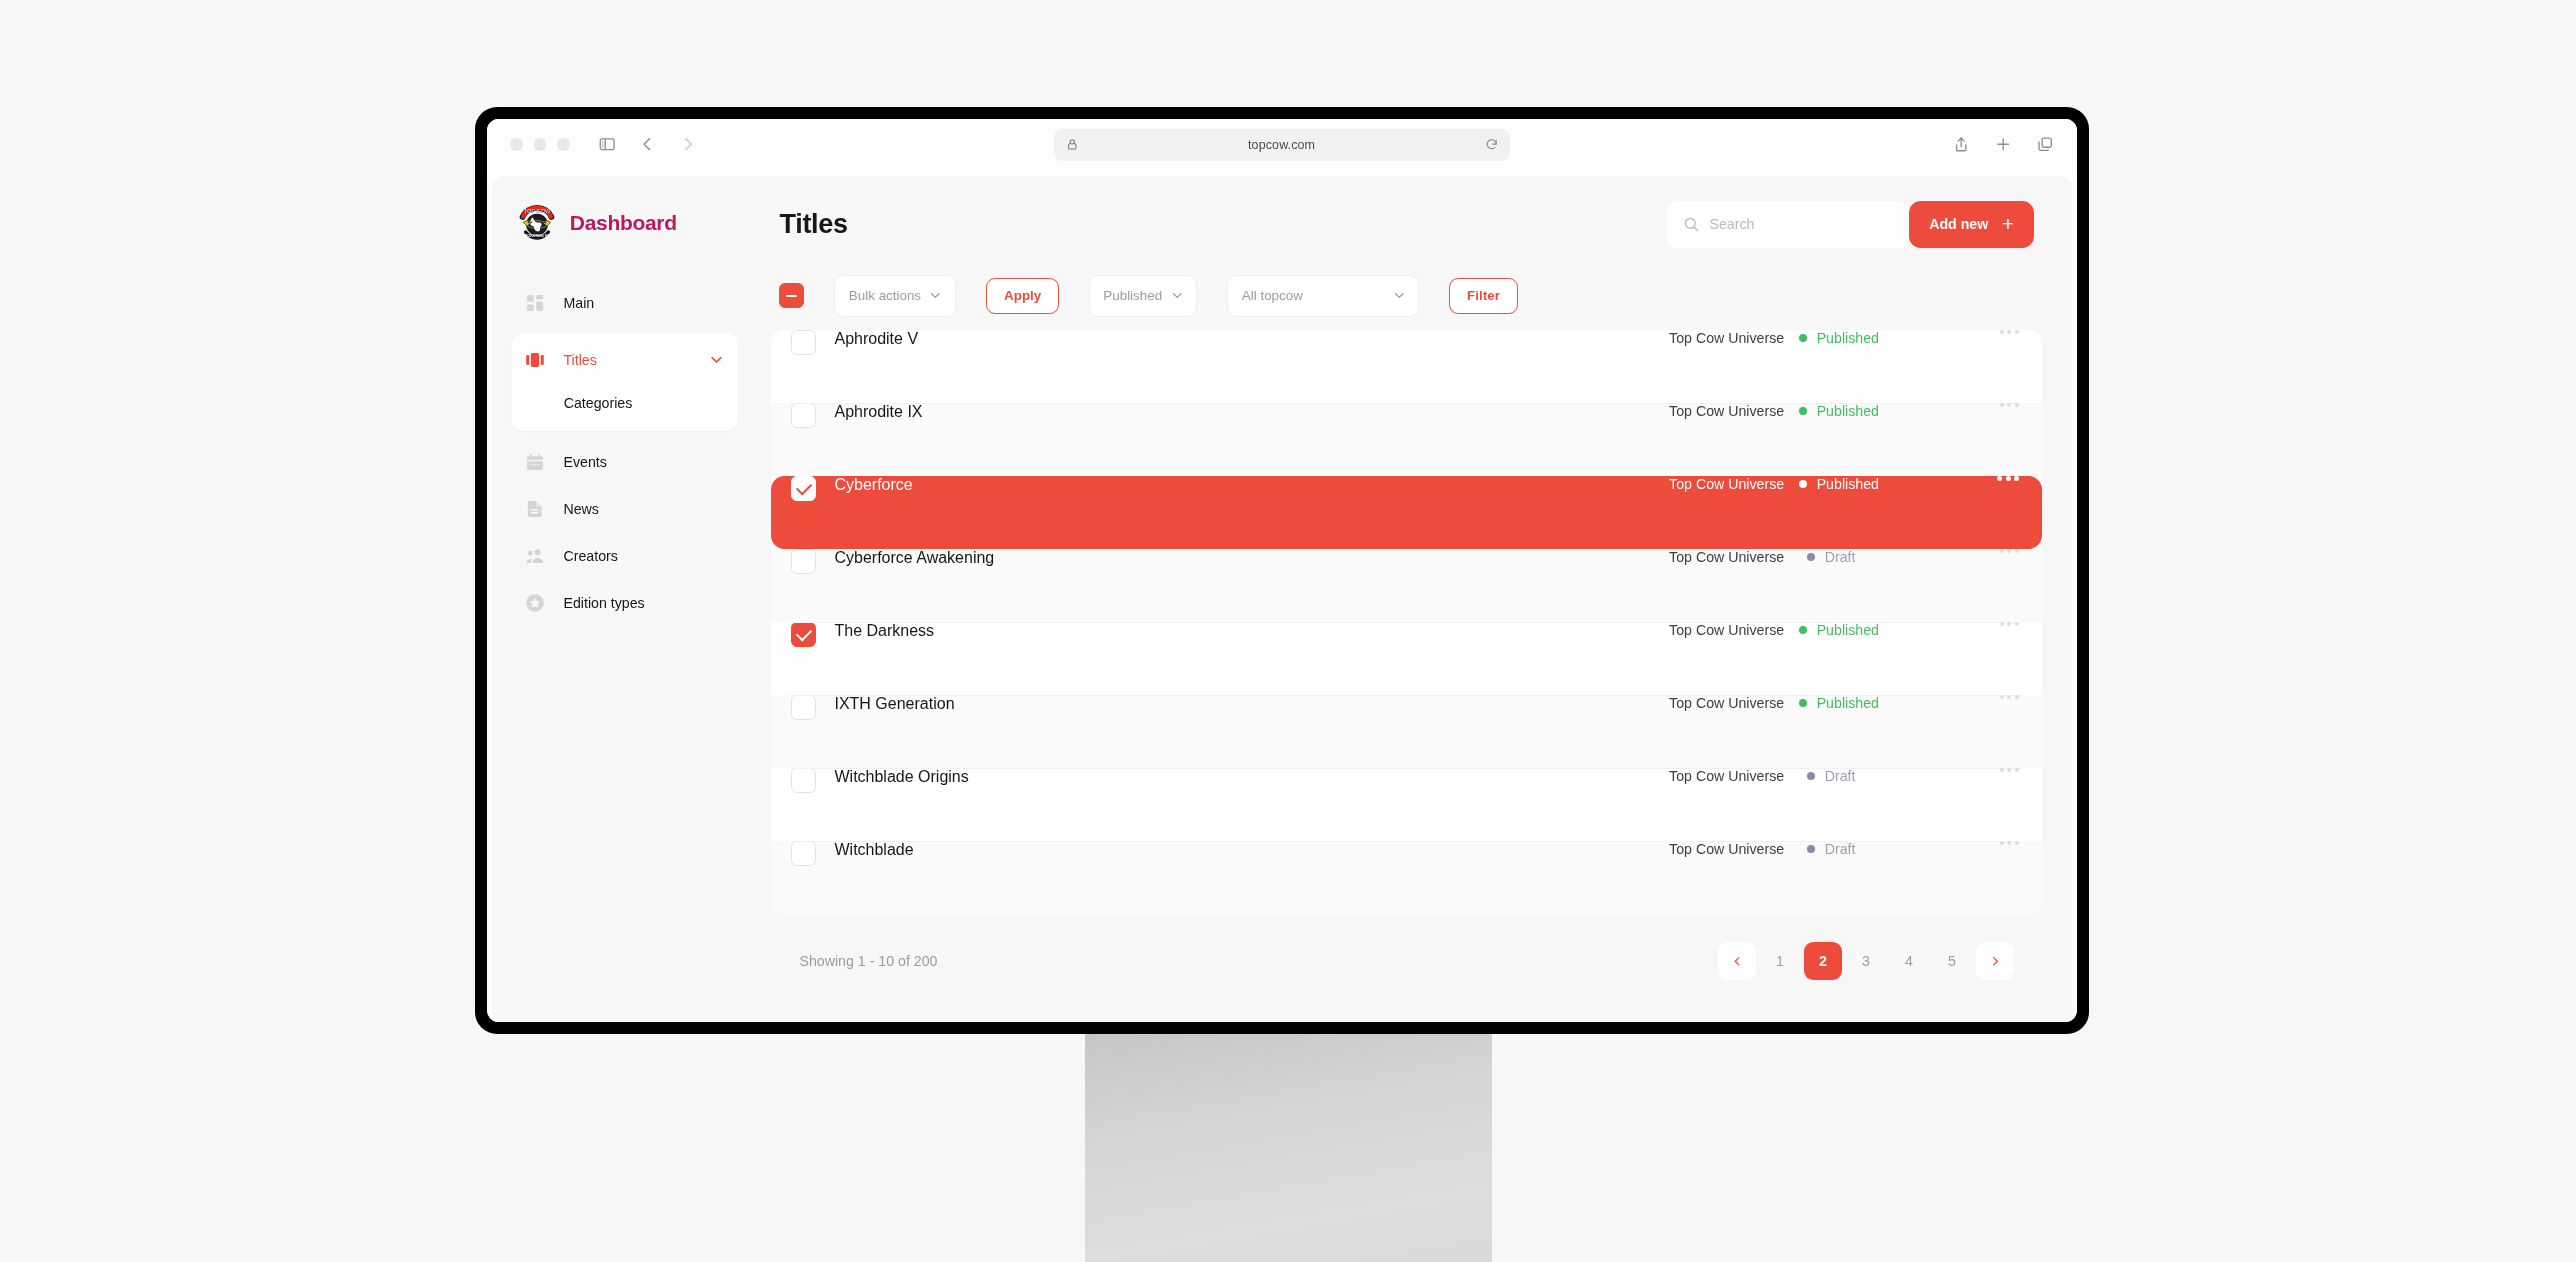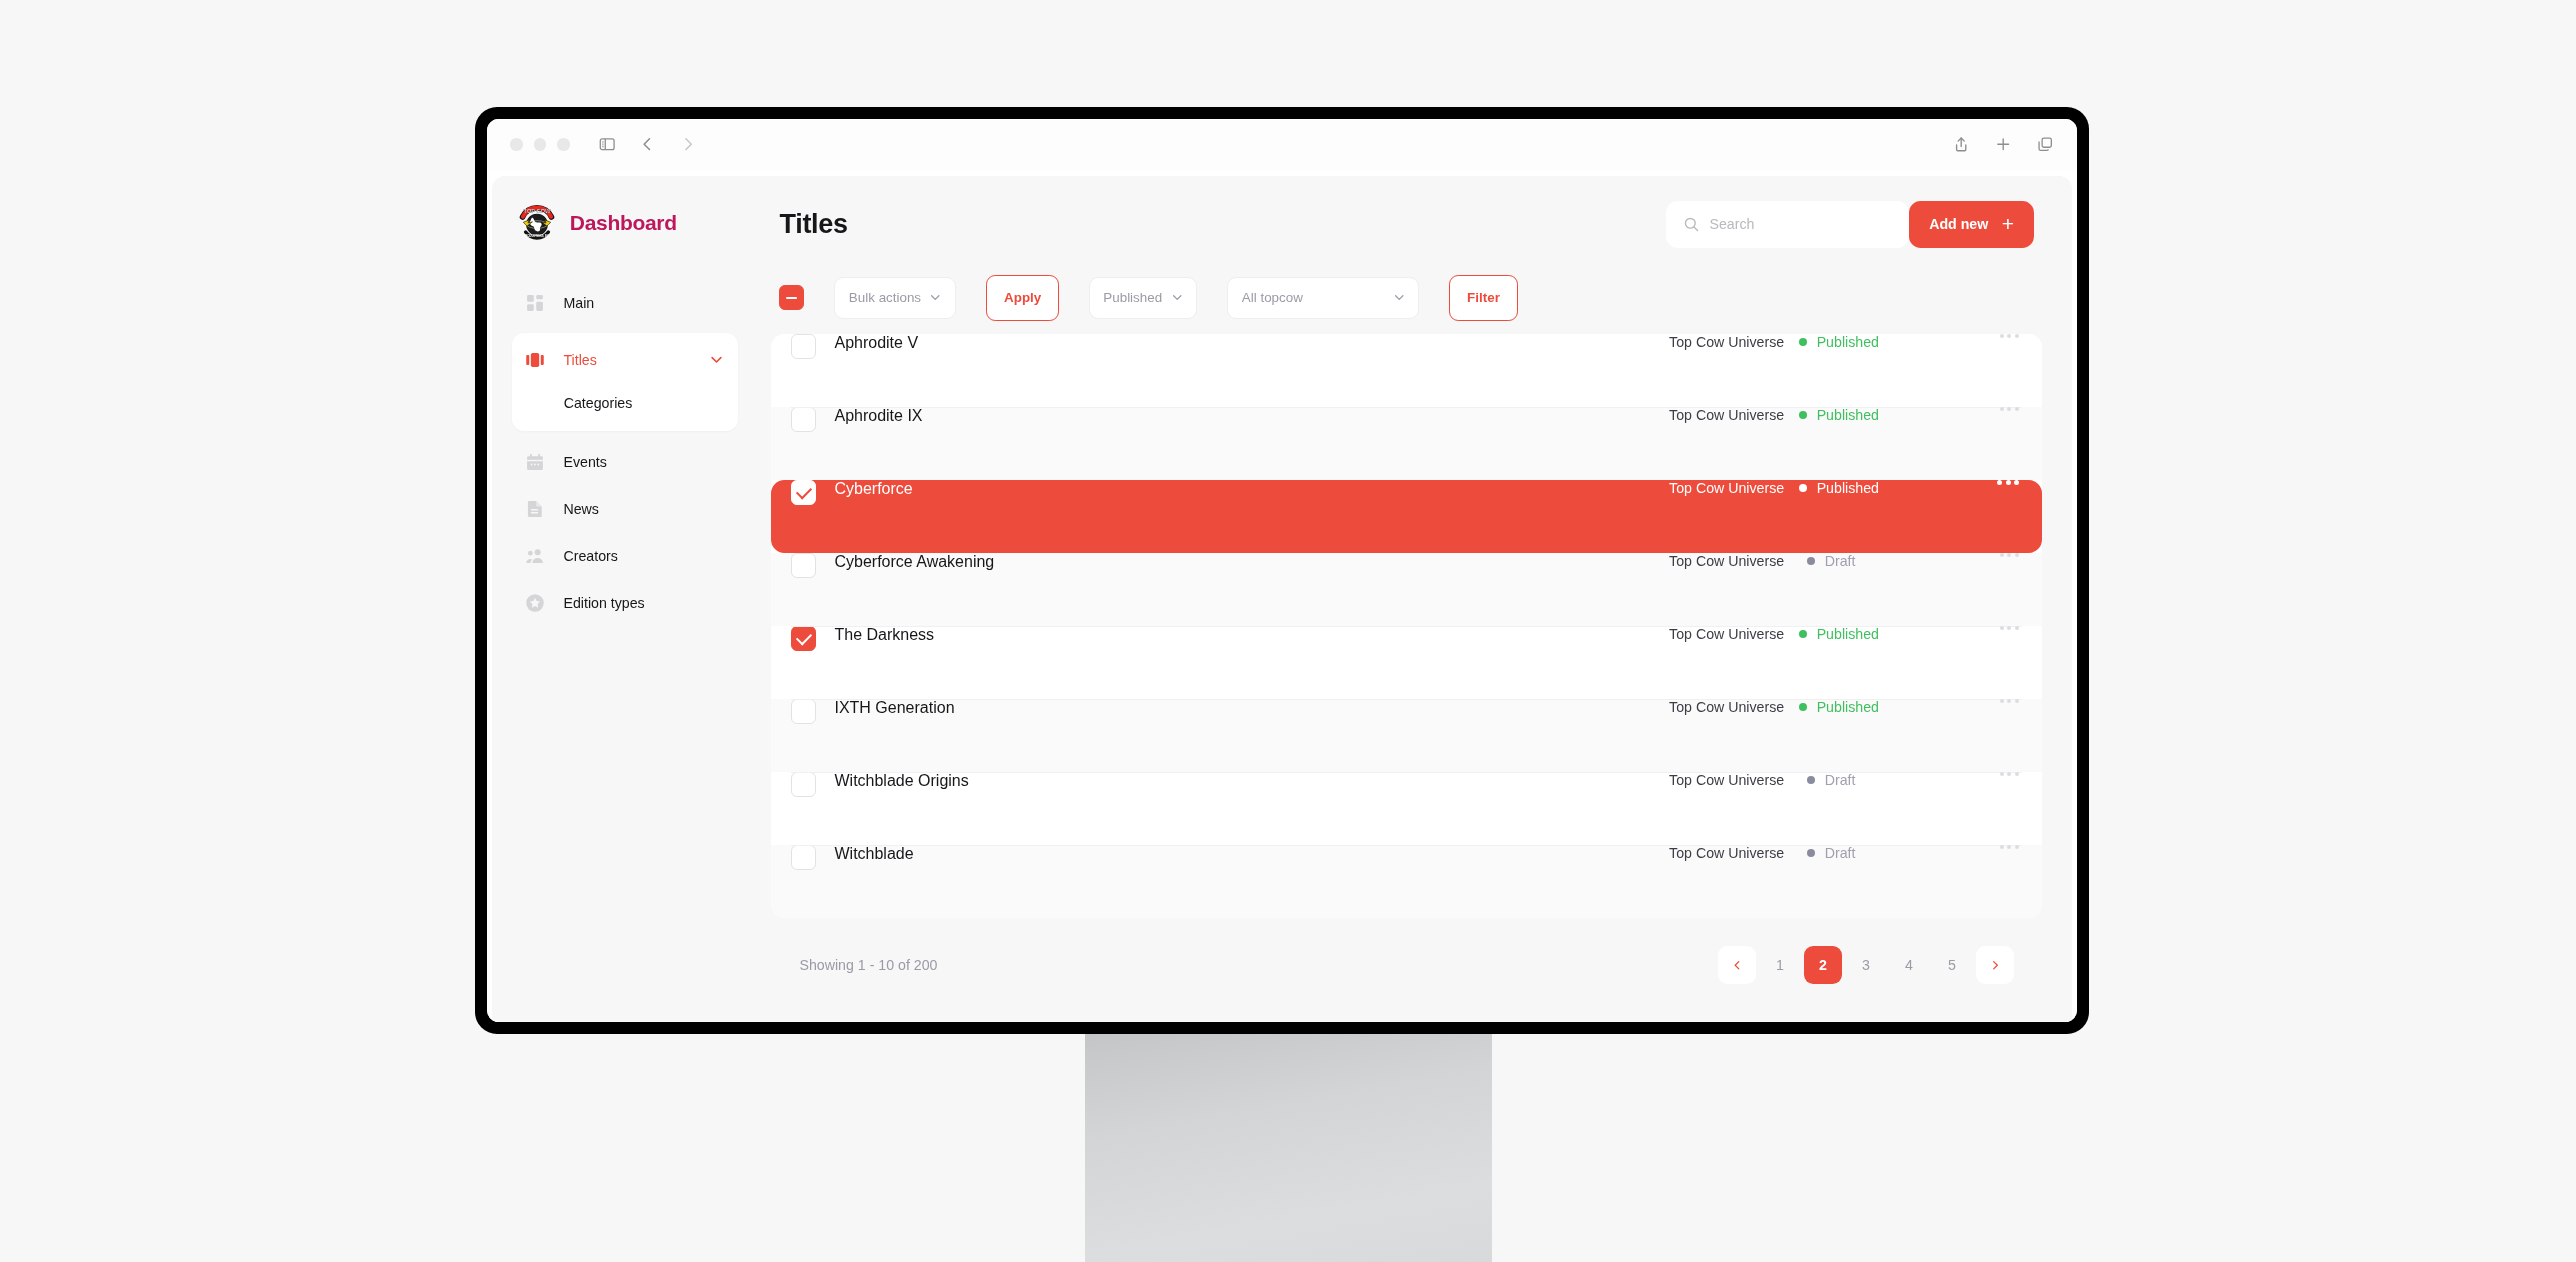--- a/index.html
+++ b/index.html
@@ -184,21 +184,21 @@
     height: 42px; background: #fff; border: 0.8px solid #eceef2;
     border-radius: 9.2px; padding: 0 13.4px;
     display: flex; align-items: center; gap: 8.4px;
     font-size: 13.4px; color: #9b9ba6; cursor: pointer; white-space: nowrap;
   }
   .tb-select.w-wide { width: 192px; }
   .tb-select .dchev { margin-left: auto; width: 12.5px; height: 12.5px; color: #9b9ba6; }
   .tb-select .dchev svg { width: 100%; height: 100%; }
 
   .tb-btn {
-    height: 46px; padding: 0 16.7px;
+    height: 36px; padding: 0 16.7px;
     background: #fff; border: 1.3px solid #ed4b3b;
     border-radius: 9.2px; color: #ed4b3b;
     font-family: inherit; font-size: 13.4px; font-weight: 600;
     cursor: pointer; white-space: nowrap;
   }
   #toolbar-cols { position: relative; flex: 1; height: 42px; }
 
   
   #table { background: #fff; border-radius: 13.4px; overflow: hidden; }
   .row {
@@ -295,20 +295,35 @@
               <polyline points="15 5 8 12 15 19"></polyline>
             </svg>
           </span>
           <span class="chrome-ic" style="color:#c8c8c8">
             <svg viewBox="0 0 24 24" fill="none" stroke="currentColor" stroke-width="2" stroke-linecap="round" stroke-linejoin="round">
               <polyline points="9 5 16 12 9 19"></polyline>
             </svg>
           </span>
         </div>
 
+        <div id="url-bar">
+          <span class="lock">
+            <svg viewBox="0 0 24 24" fill="none" stroke="currentColor" stroke-width="2">
+              <rect x="5" y="11" width="14" height="10" rx="2"></rect>
+              <path d="M8 11V7.5a4 4 0 0 1 8 0V11"></path>
+            </svg>
+          </span>
+          <span id="url-text">topcow.com</span>
+          <span class="reload">
+            <svg viewBox="0 0 24 24" fill="none" stroke="currentColor" stroke-width="2" stroke-linecap="round">
+              <path d="M20 11a8 8 0 1 0-2.3 5.7"></path>
+              <polyline points="20 4 20 11 13.5 11"></polyline>
+            </svg>
+          </span>
+        </div>
 
         <div class="chrome-right">
           <span class="chrome-ic">
             <svg viewBox="0 0 24 24" fill="none" stroke="currentColor" stroke-width="1.8" stroke-linecap="round" stroke-linejoin="round">
               <path d="M12 15V4"></path>
                 <polyline points="8 8 12 4 16 8"></polyline>
               <path d="M6 13v6a1.5 1.5 0 0 0 1.5 1.5h9A1.5 1.5 0 0 0 18 19v-6"></path>
             </svg>
           </span>
           <span class="chrome-ic">

